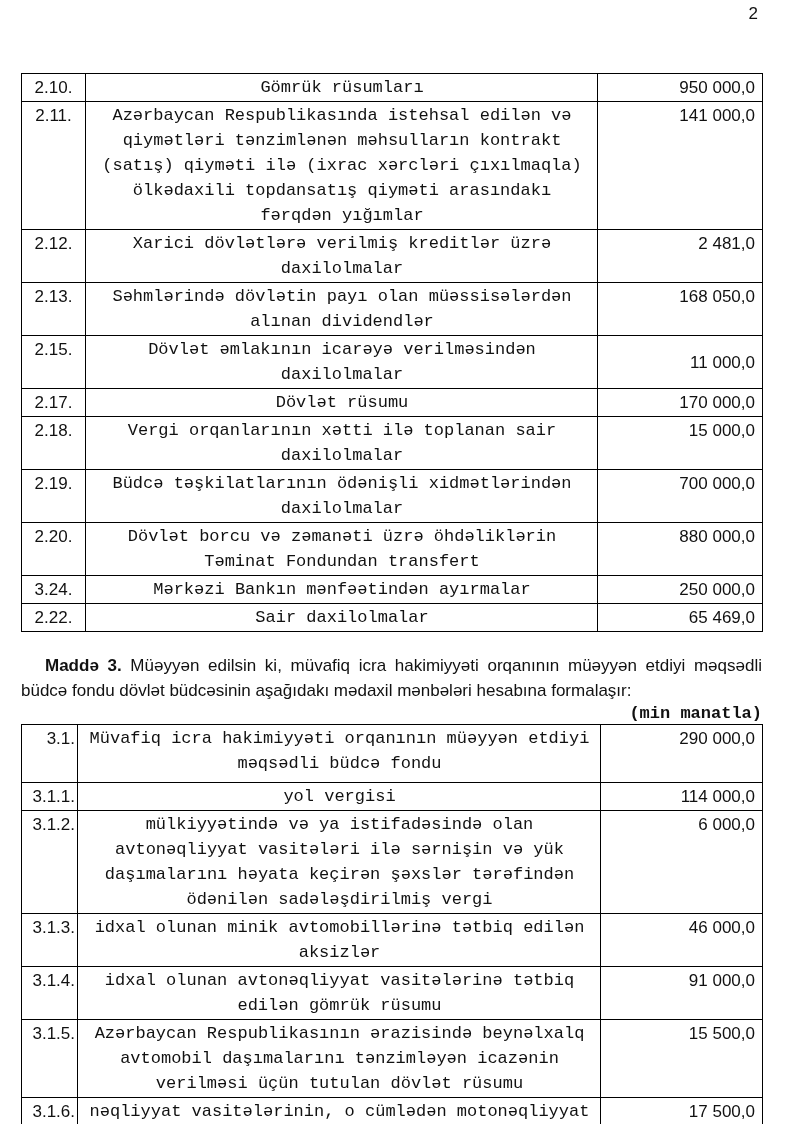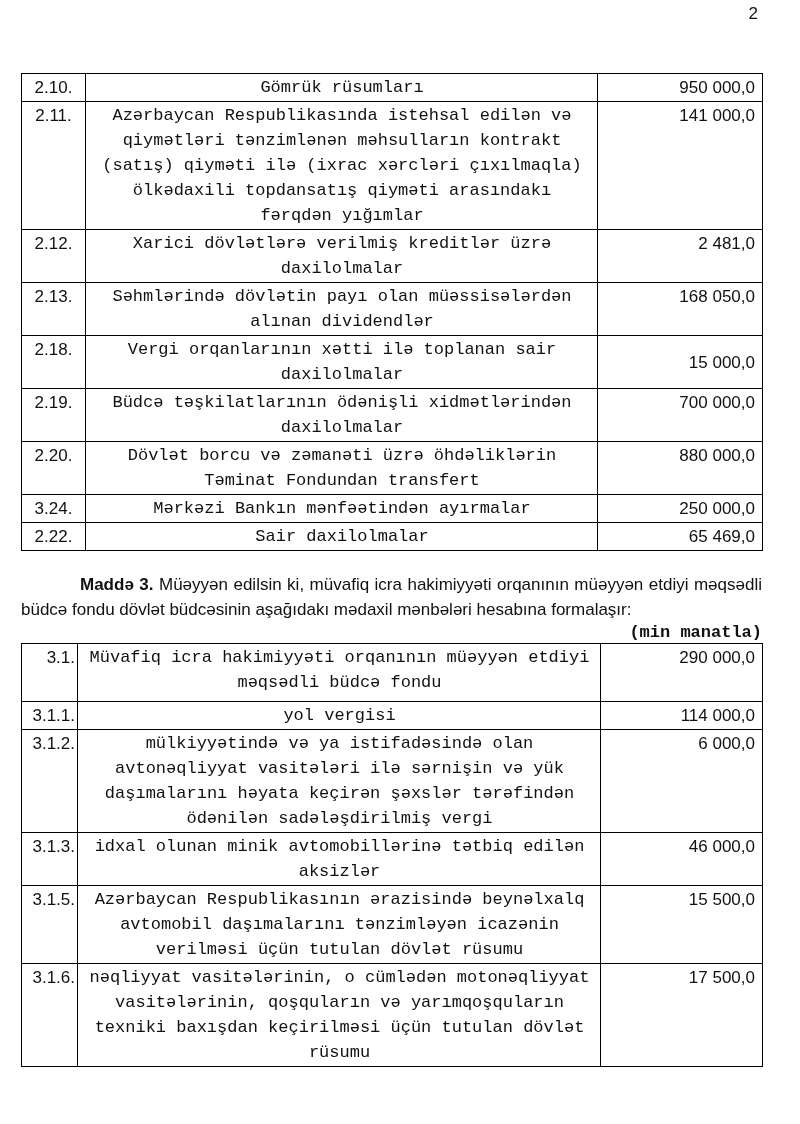--- a/index.html
+++ b/index.html
@@ -75,21 +75,21 @@
   #table1 tr:nth-of-type(13) td.val { vertical-align: middle; margin-top: 24px; }
   #table2 tr:nth-of-type(1)  td     { height: 55px; }                     
   #table2 tr:nth-of-type(7)  td     { height: 82px; }                     
   .article {
     margin: 21px 0 0 0;
     font-size: 17px;
     line-height: 25px;
     text-align: justify;
     text-indent: 24px;
   }
-  .article .lead { font-weight: bold; margin-left: 35px; }
+  .article .lead { font-weight: bold; }
   .unit-note {
     margin: 1px 0 1px 0;
     font-size: 17px;
     line-height: 19px;
     font-weight: bold;
     text-align: right;
     font-family: Liberation Mono, monospace;
   }
 </style>
 </head>
@@ -127,22 +127,32 @@
             <td class="val">2 481,0</td>
           </tr>
 
           <tr>
             <td class="num">2.13.</td>
             <td class="desc">Səhmlərində dövlətin payı olan müəssisələrdən alınan dividendlər</td>
             <td class="val">168 050,0</td>
           </tr>
 
 
-
-
+          <tr>
+            <td class="num">2.15.</td>
+            <td class="desc">Dövlət əmlakının icarəyə verilməsindən daxilolmalar</td>
+            <td class="val">11 000,0</td>
+          </tr>
+
+
+          <tr>
+            <td class="num">2.17.</td>
+            <td class="desc">Dövlət rüsumu</td>
+            <td class="val">170 000,0</td>
+          </tr>
 
           <tr>
             <td class="num">2.18.</td>
             <td class="desc">Vergi orqanlarının xətti ilə toplanan sair daxilolmalar</td>
             <td class="val">15 000,0</td>
           </tr>
 
           <tr>
             <td class="num">2.19.</td>
             <td class="desc">Büdcə təşkilatlarının ödənişli xidmətlərindən daxilolmalar</td>
@@ -198,20 +208,25 @@
             <td class="desc">mülkiyyətində və ya istifadəsində olan avtonəqliyyat vasitələri ilə sərnişin və yük daşımalarını həyata keçirən şəxslər tərəfindən ödənilən sadələşdirilmiş vergi</td>
             <td class="val">6 000,0</td>
           </tr>
 
           <tr>
             <td class="num">3.1.3.</td>
             <td class="desc">idxal olunan minik avtomobillərinə tətbiq edilən aksizlər</td>
             <td class="val">46 000,0</td>
           </tr>
 
+          <tr>
+            <td class="num">3.1.4.</td>
+            <td class="desc">idxal olunan avtonəqliyyat vasitələrinə tətbiq edilən gömrük rüsumu</td>
+            <td class="val">91 000,0</td>
+          </tr>
 
           <tr>
             <td class="num">3.1.5.</td>
             <td class="desc">Azərbaycan Respublikasının ərazisində beynəlxalq avtomobil daşımalarını tənzimləyən icazənin verilməsi üçün tutulan dövlət rüsumu</td>
             <td class="val">15 500,0</td>
           </tr>
 
           <tr>
             <td class="num">3.1.6.</td>
             <td class="desc">nəqliyyat vasitələrinin, o cümlədən motonəqliyyat vasitələrinin, qoşquların və yarımqoşquların texniki baxışdan keçirilməsi üçün tutulan dövlət rüsumu</td>

